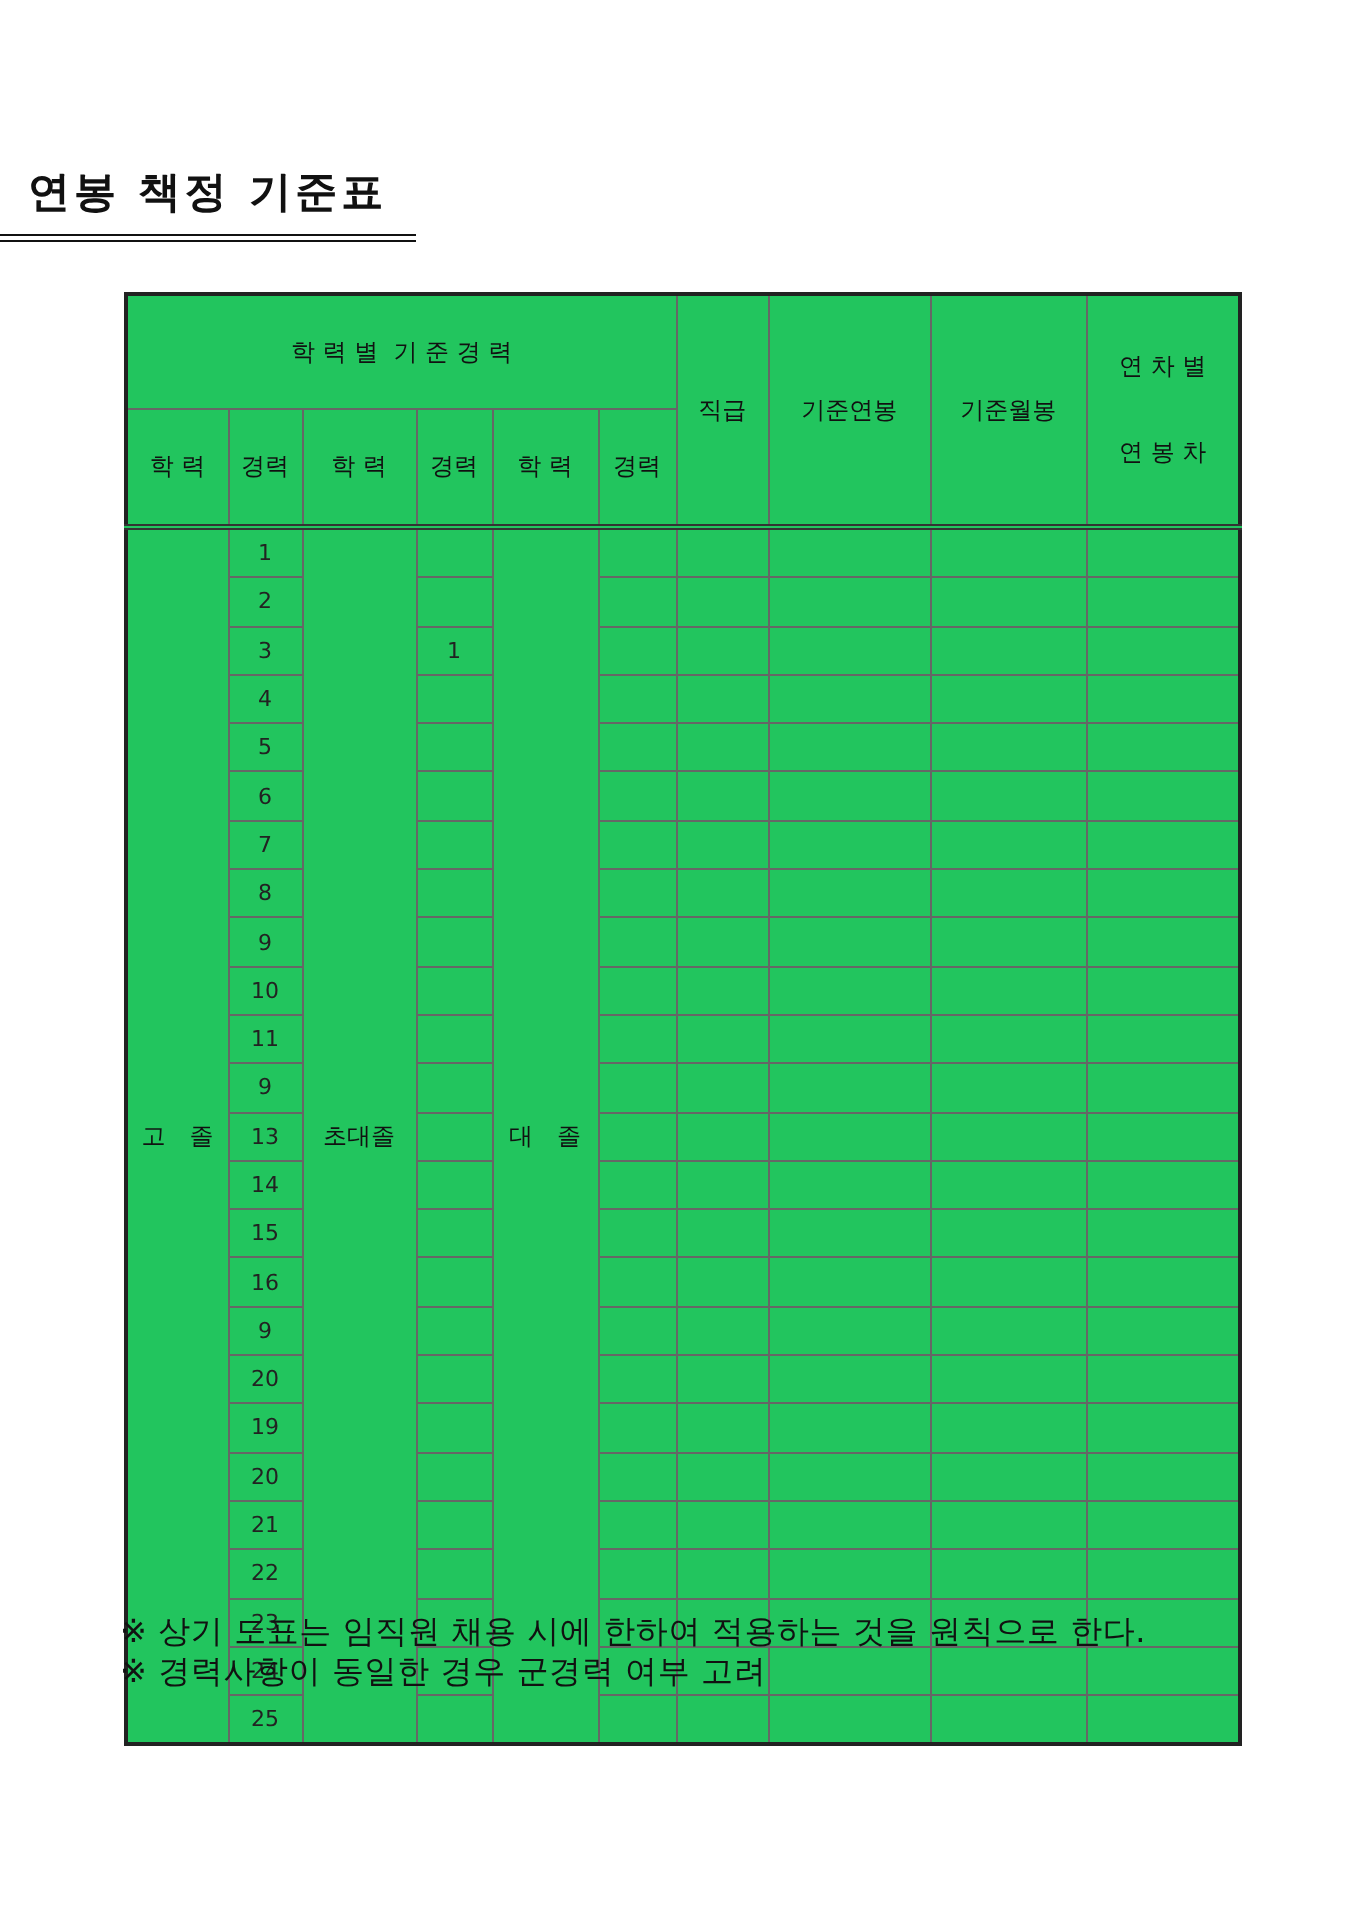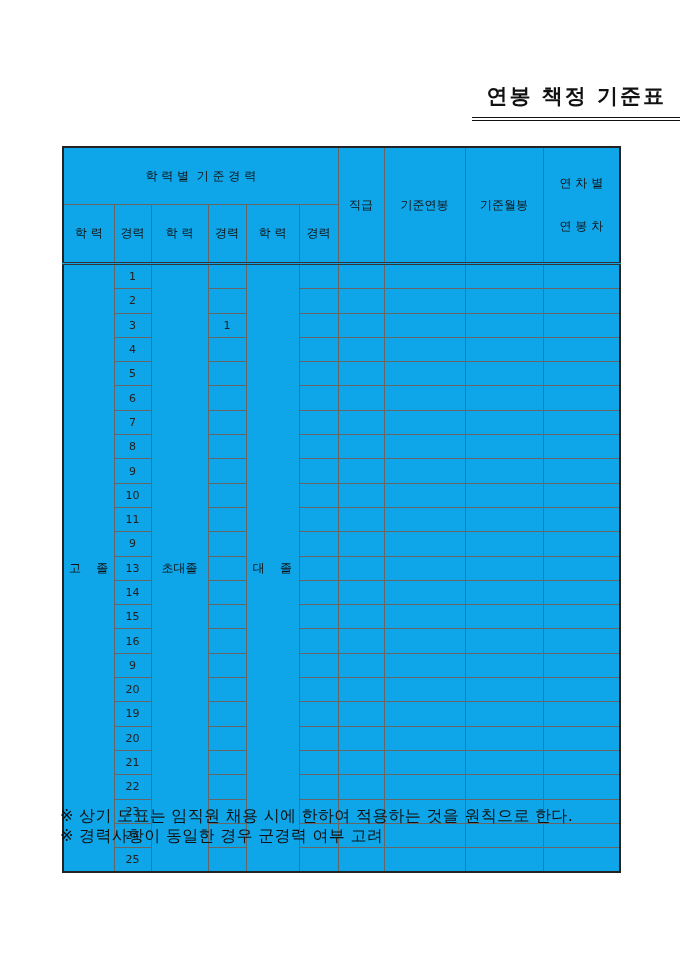--- a/index.html
+++ b/index.html
@@ -14,59 +14,59 @@
     width: 680px;
     height: 962px;
     background: #ffffff;
     overflow: hidden;
   }
   .title-wrap {
     position: absolute;
     top: 82px;
     left: 0;
     width: 680px;
-    text-align: right;
+    text-align: left;
   }
   .doc-title {
     display: inline-block;
     margin: 0;
     font-size: 21px;
     font-weight: 700;
     letter-spacing: 2px;
     padding: 0 14px 7px 14px;
     border-bottom: 4px double #111111;
     white-space: pre;
   }
   table.salary {
     position: absolute;
     left: 62px;
     top: 146px;
     width: 557px;
     border-collapse: collapse;
     table-layout: fixed;
     border: 2px solid #222222;
-    background: #0ea5e9;
+    background: #22c55e;
   }
   .salary th, .salary td {
     border: 1px solid #666666;
     padding: 0;
     margin: 0;
     text-align: center;
     vertical-align: middle;
     font-size: 12px;
     font-weight: 400;
     white-space: pre;
     overflow: hidden;
   }
   .salary thead th { height: 22px; }
   
   .salary thead tr.sub-row th,
   .salary thead th.span2 { border-bottom: 3px double #333333; text-align: center; }
   .salary tbody td { height: 23.3px; font-size: 11px; color: #222222; }
-  .salary tbody td.edu { font-size: 12px; color: #111111; }
+  .salary tbody td.edu { font-size: 12px; color: #111111; font-family: Liberation Serif, serif; }
   .yearly-diff div { line-height: 15px; }
   .notes {
     position: absolute;
     left: 60px;
     top: 806px;
     width: 580px;
   }
   .note {
     font-size: 16px;
     line-height: 19.5px;

